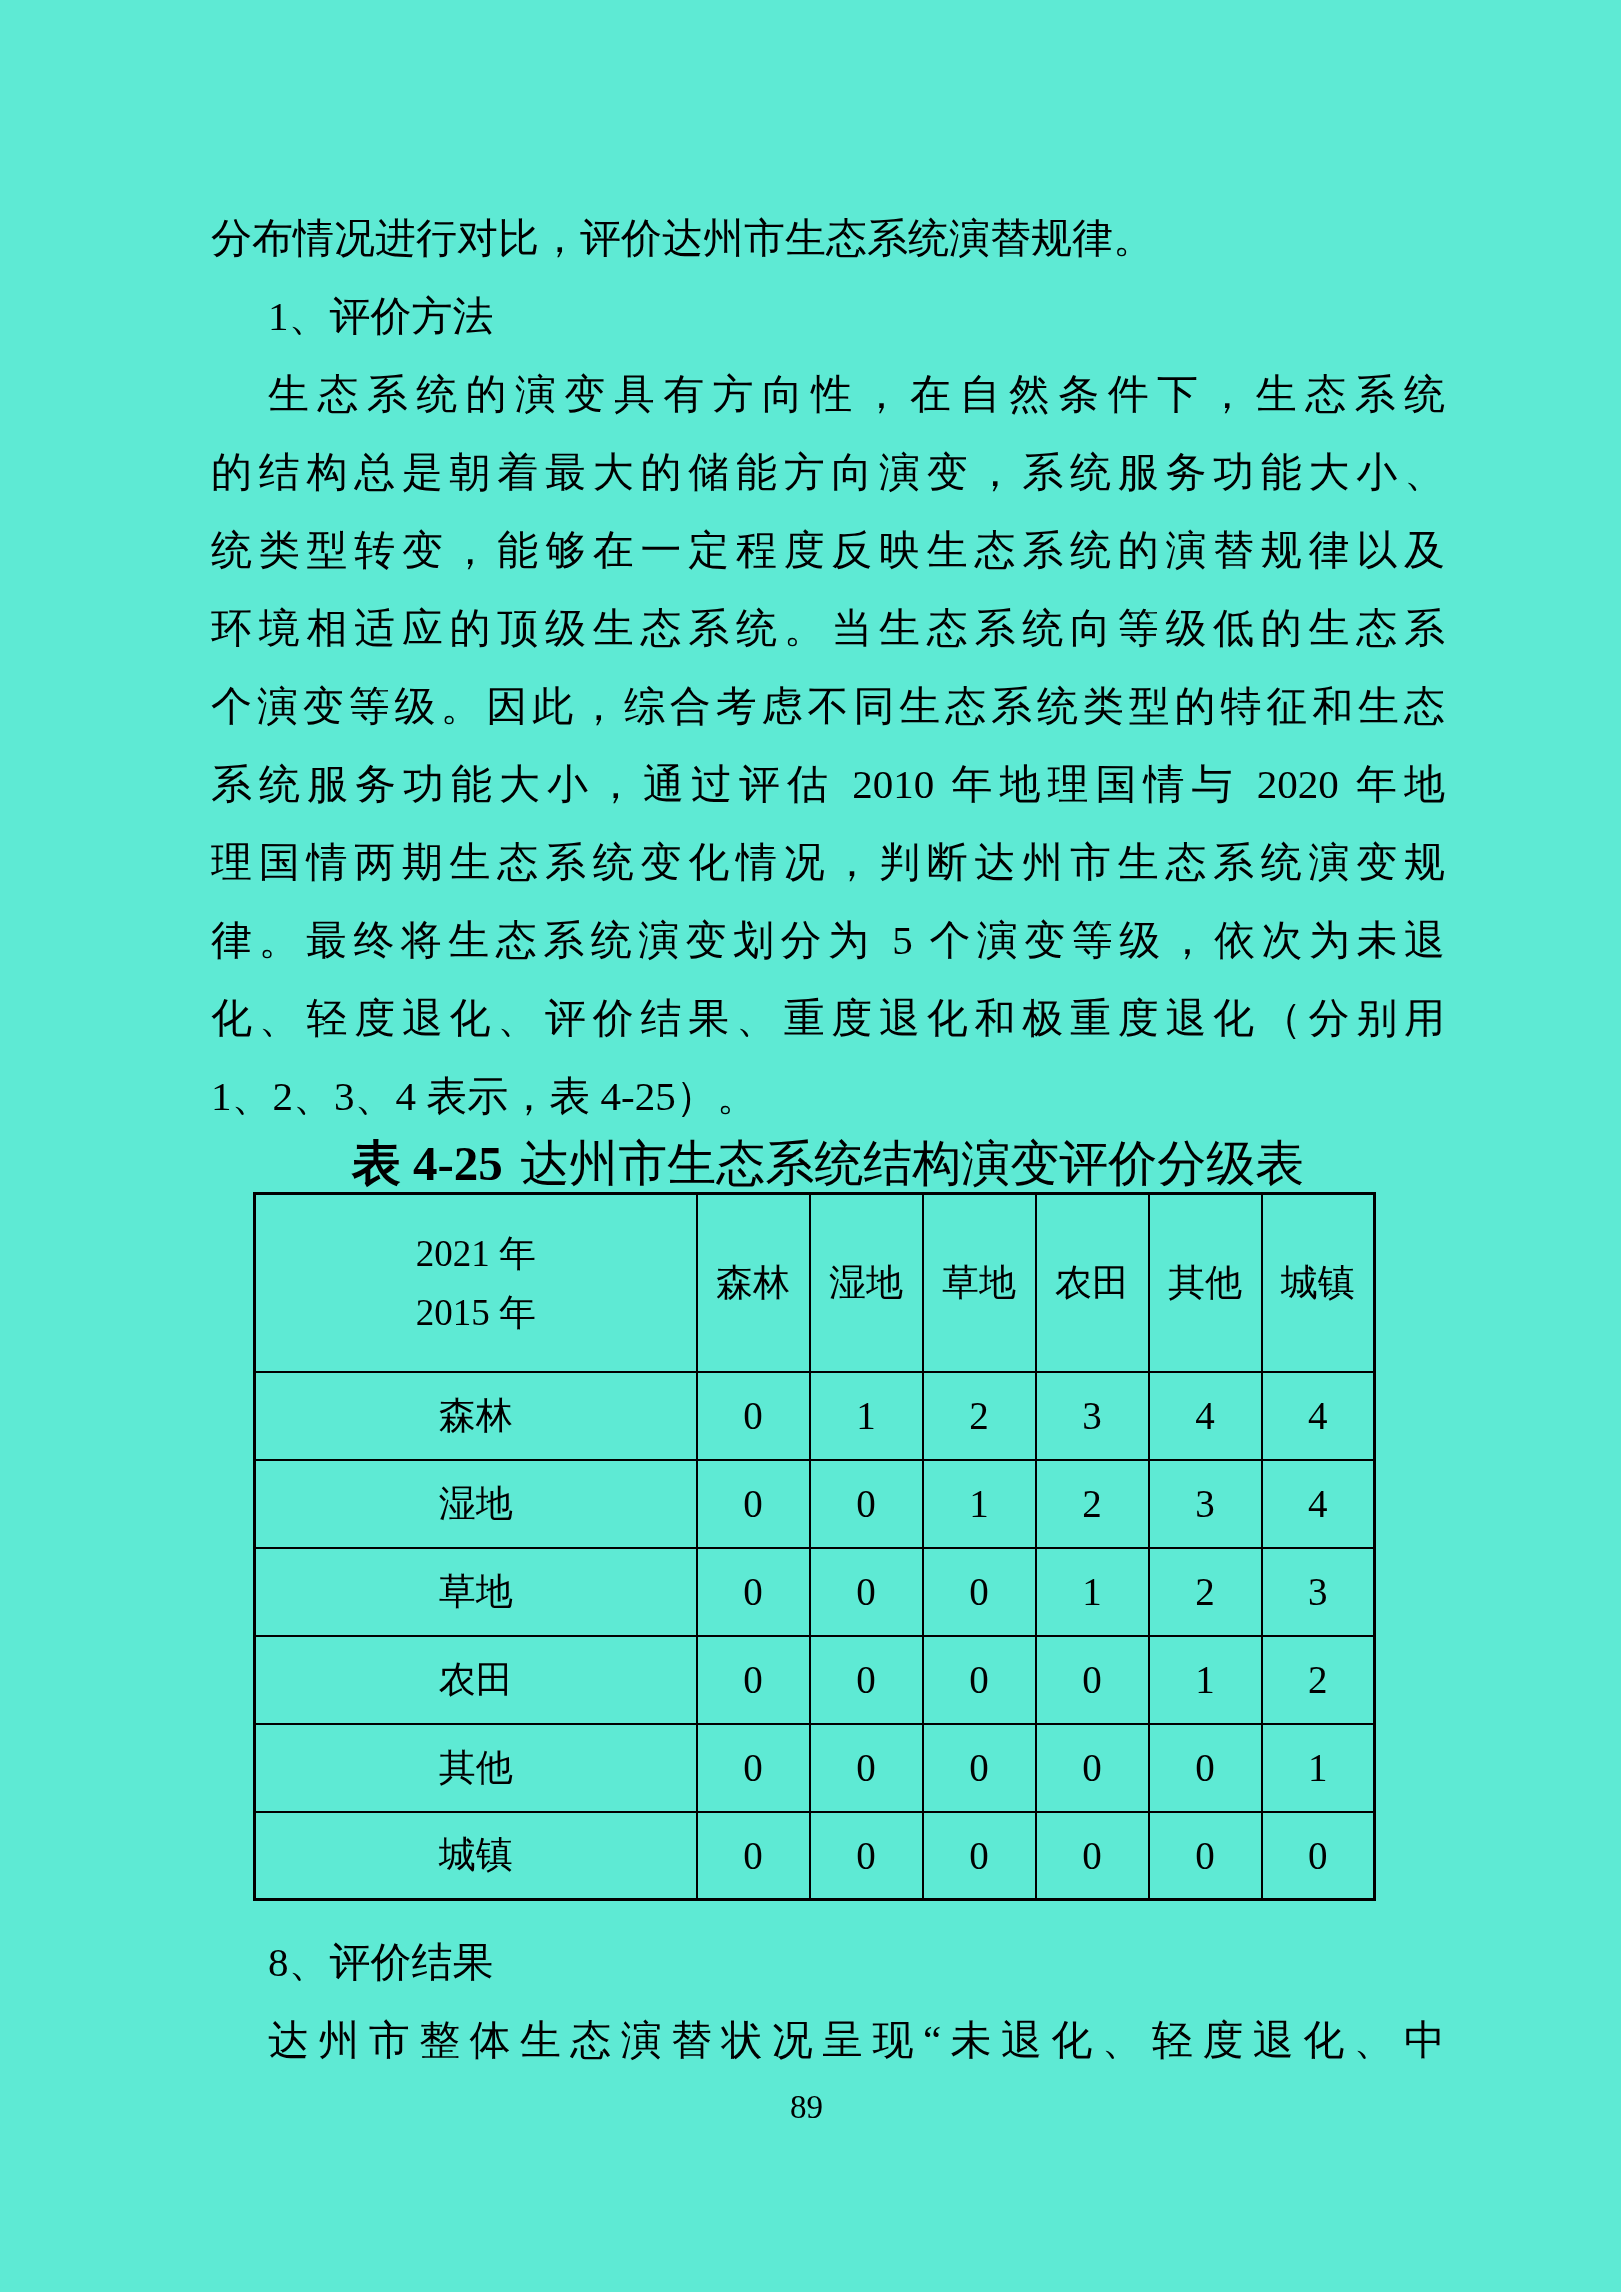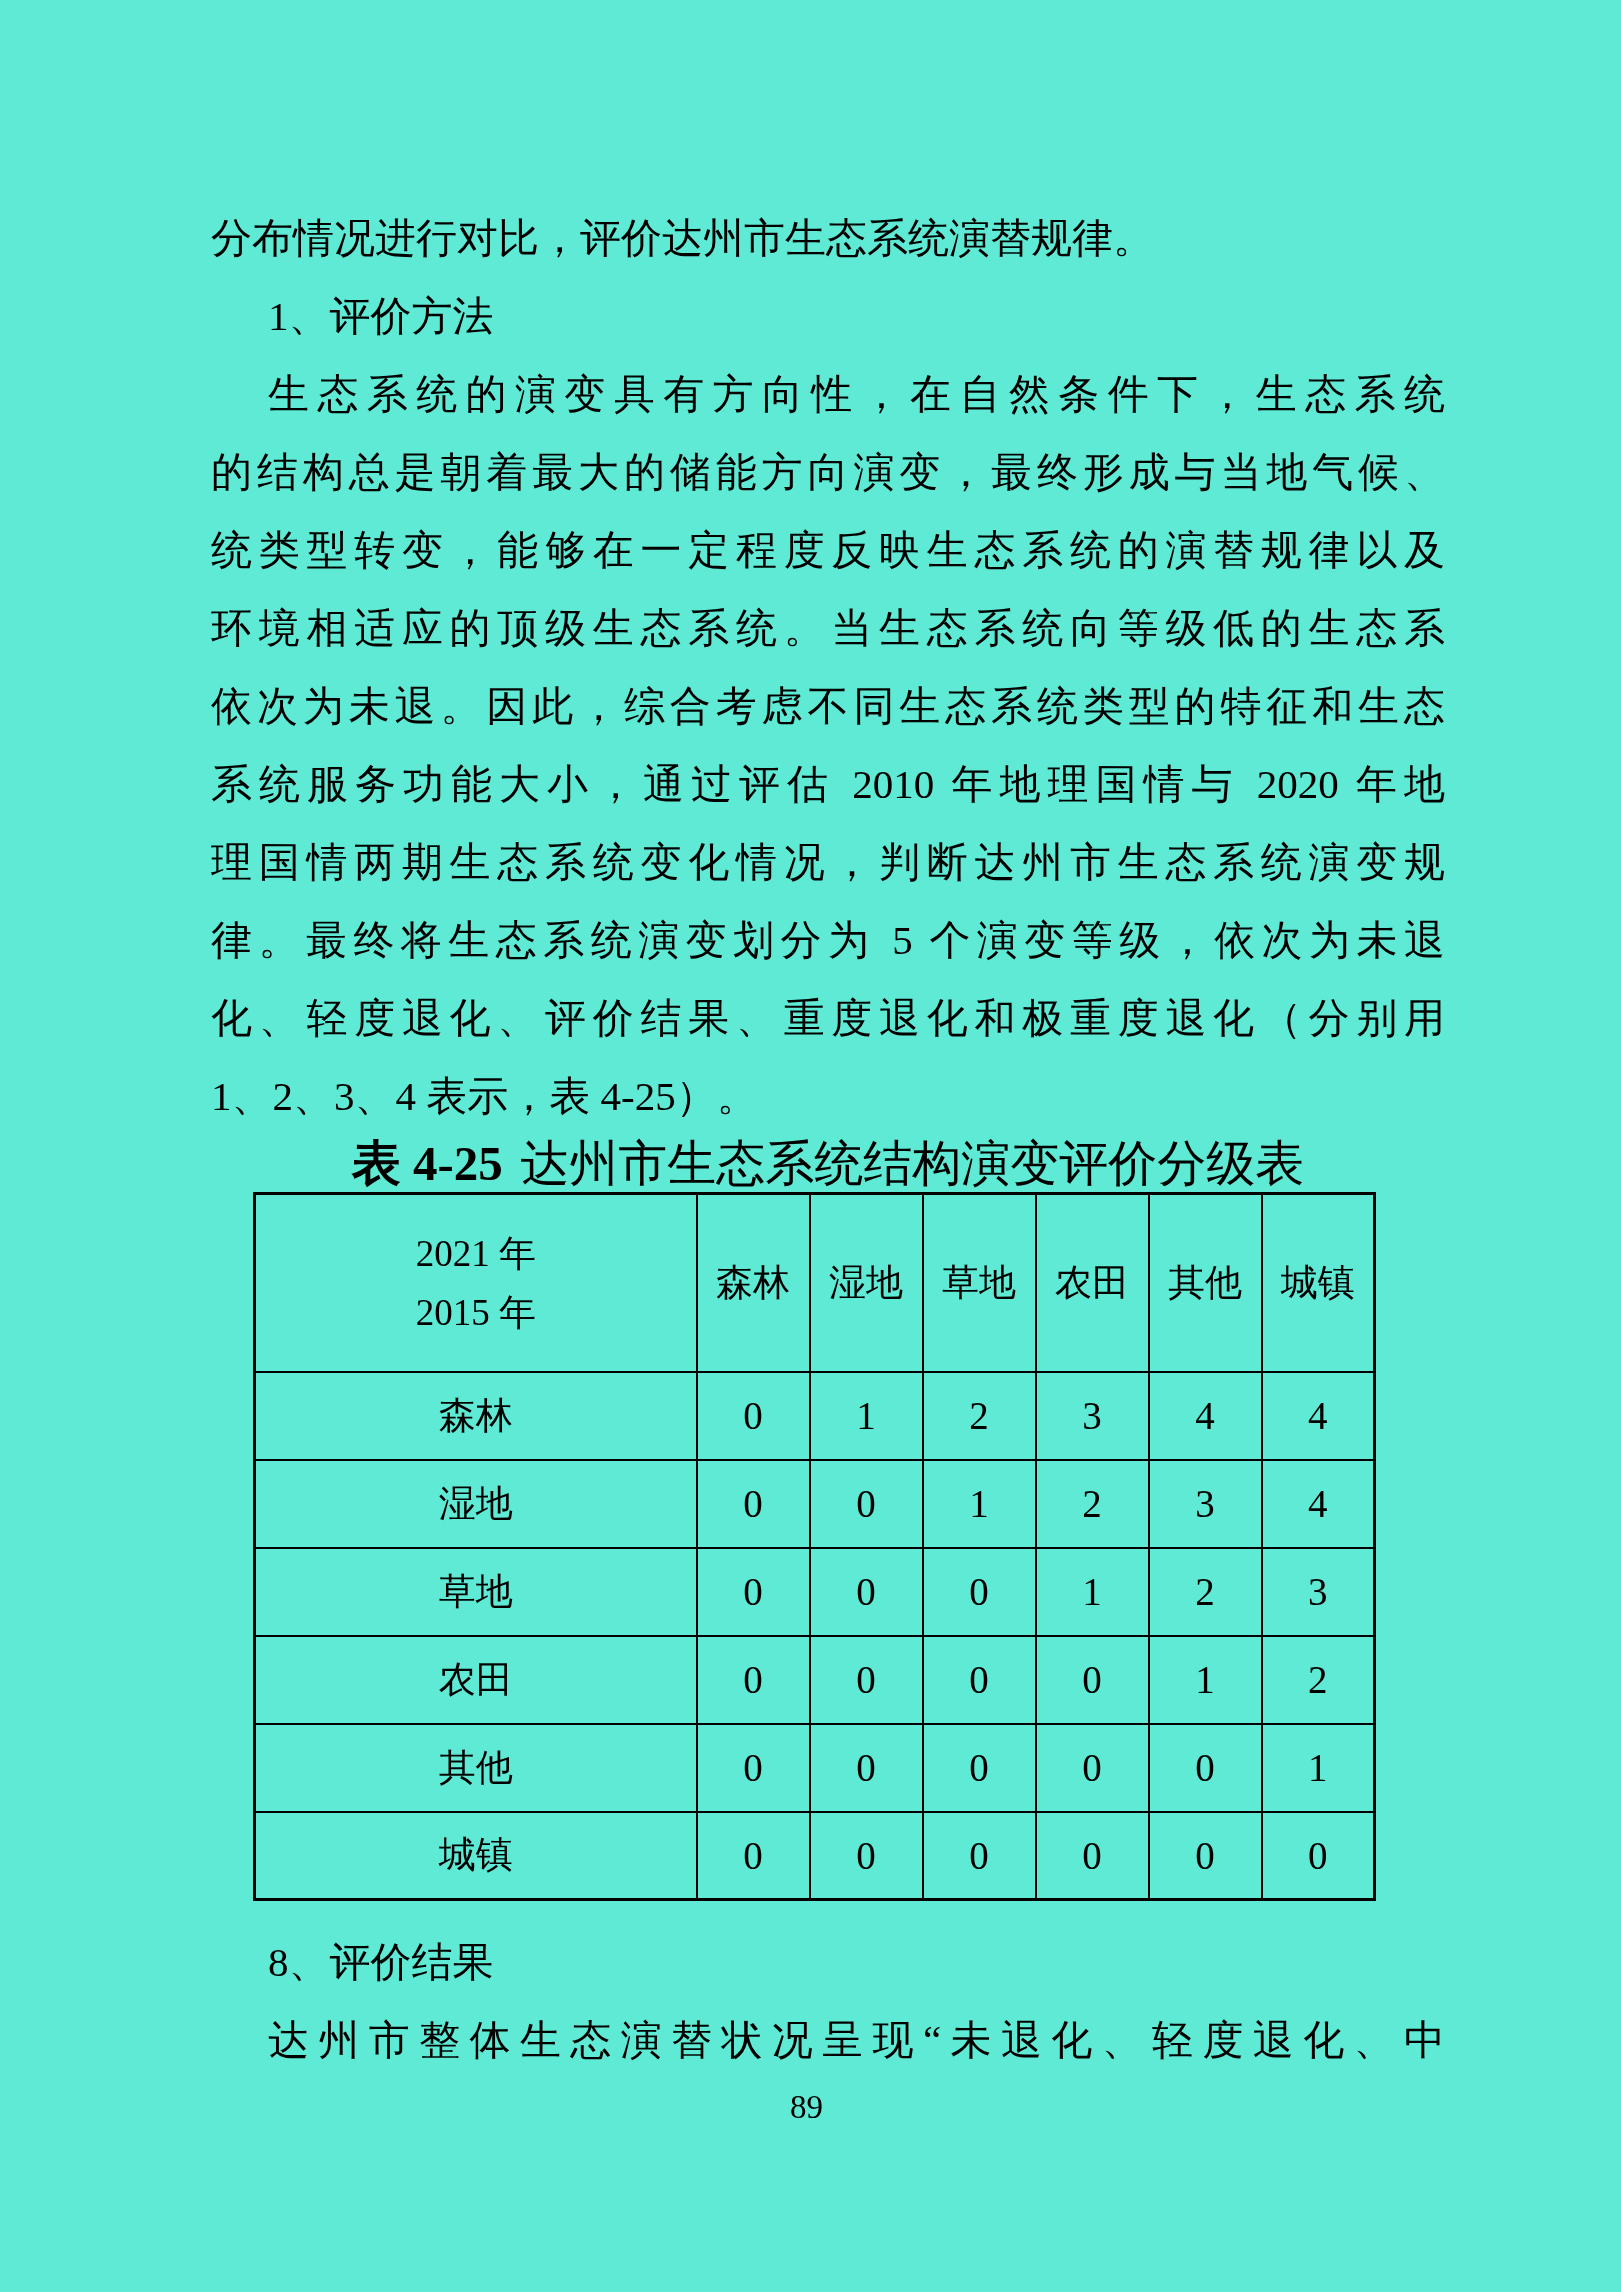--- a/index.html
+++ b/index.html
@@ -98,24 +98,24 @@
 
 <div class="page">
   <div class="content">
 
     <div class="line">分布情况进行对比，评价达州市生态系统演替规律。</div>
 
     <div class="line indent">1、评价方法</div>
 
     <div id="method-paragraph">
         <div class="line indent fill">生态系统的演变具有方向性，在自然条件下，生态系统</div>
-        <div class="line fill">的结构总是朝着最大的储能方向演变，最终形成与当地气候、</div>
+        <div class="line fill">的结构总是朝着最大的储能方向演变，系统服务功能大小、</div>
         <div class="line fill">统类型转变，能够在一定程度反映生态系统的演替规律以及</div>
         <div class="line fill">环境相适应的顶级生态系统。当生态系统向等级低的生态系</div>
-        <div class="line fill">依次为未退。因此，综合考虑不同生态系统类型的特征和生态</div>
+        <div class="line fill">个演变等级。因此，综合考虑不同生态系统类型的特征和生态</div>
         <div class="line fill">系统服务功能大小，通过评估 2010 年地理国情与 2020 年地</div>
         <div class="line fill">理国情两期生态系统变化情况，判断达州市生态系统演变规</div>
         <div class="line fill">律。最终将生态系统演变划分为 5 个演变等级，依次为未退</div>
         <div class="line fill">化、轻度退化、评价结果、重度退化和极重度退化（分别用</div>
         <div class="line">1、2、3、4 表示，表 4-25）。</div>
       </div>
 
     <div class="caption">
       <span class="cap-label">表 4-25</span><span>达州市生态系统结构演变评价分级表</span>
     </div>

